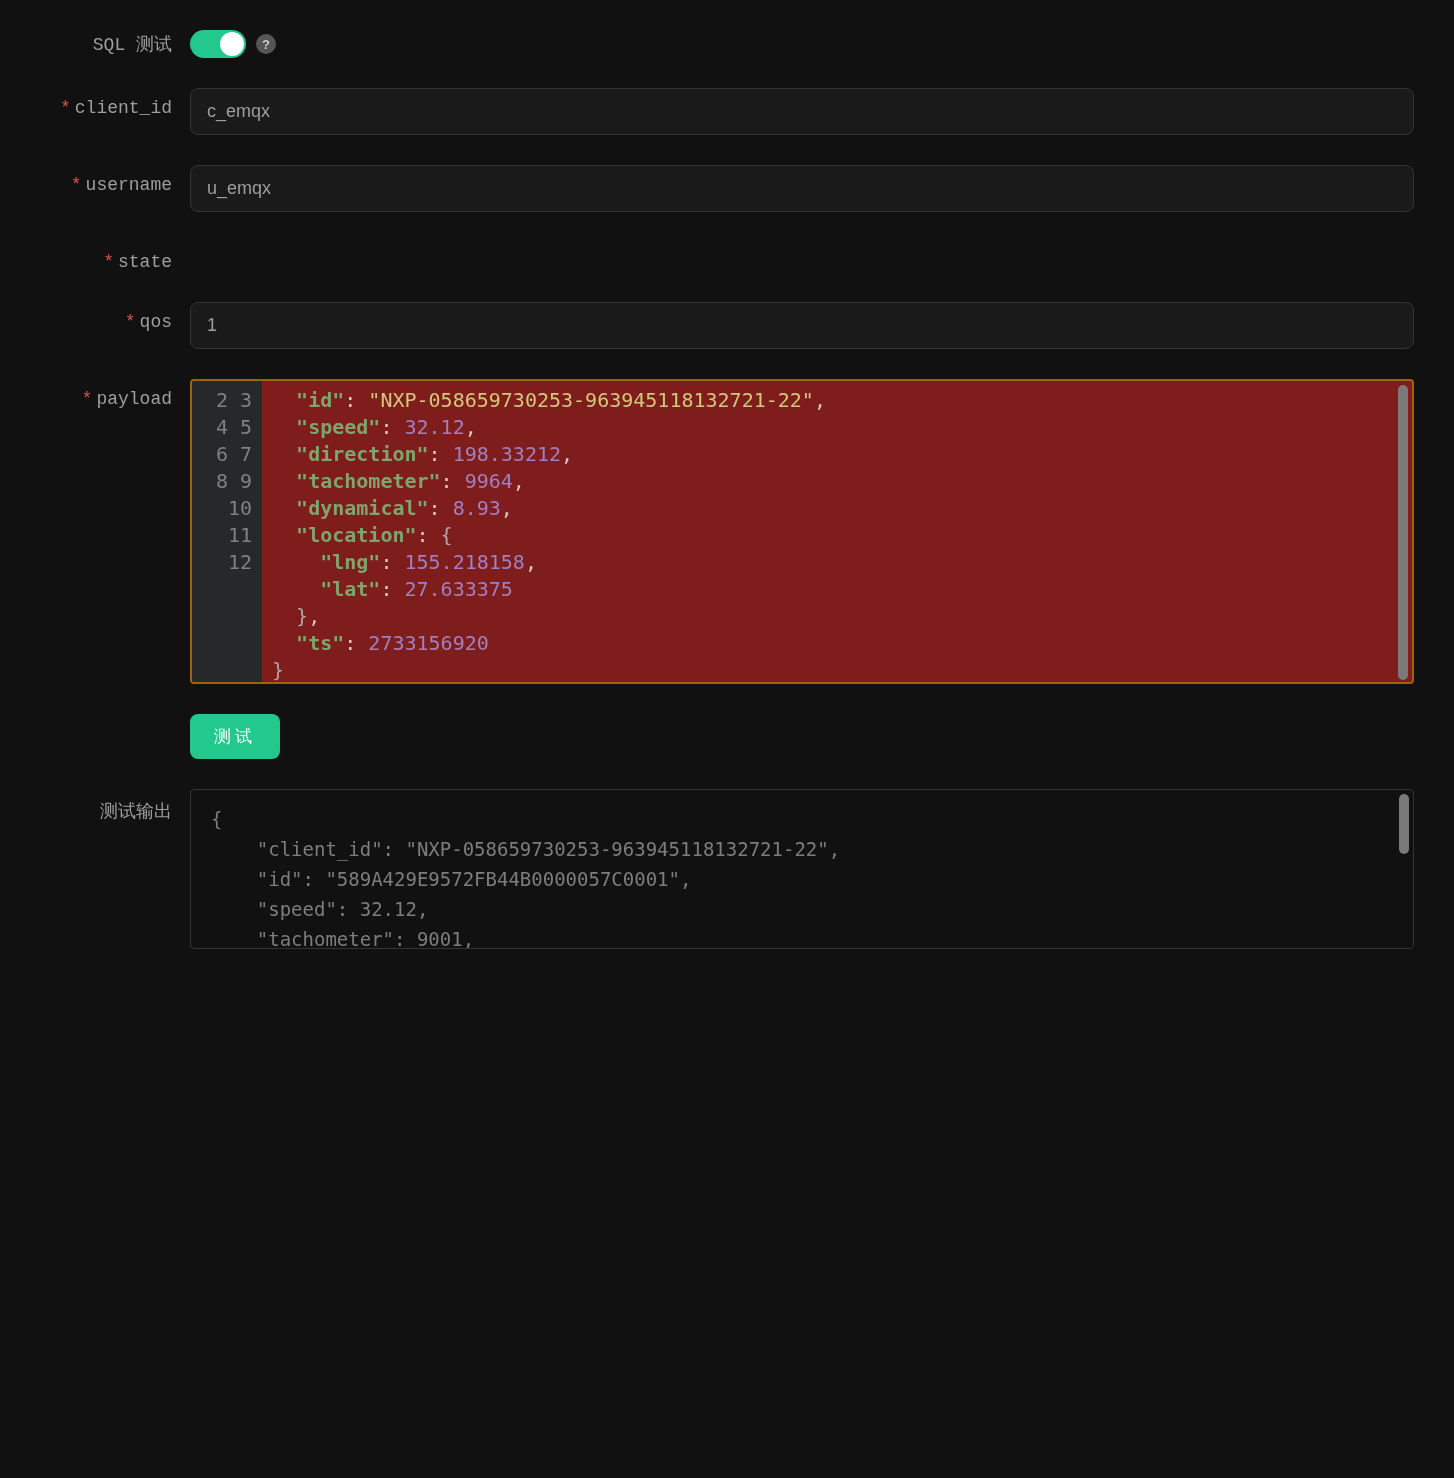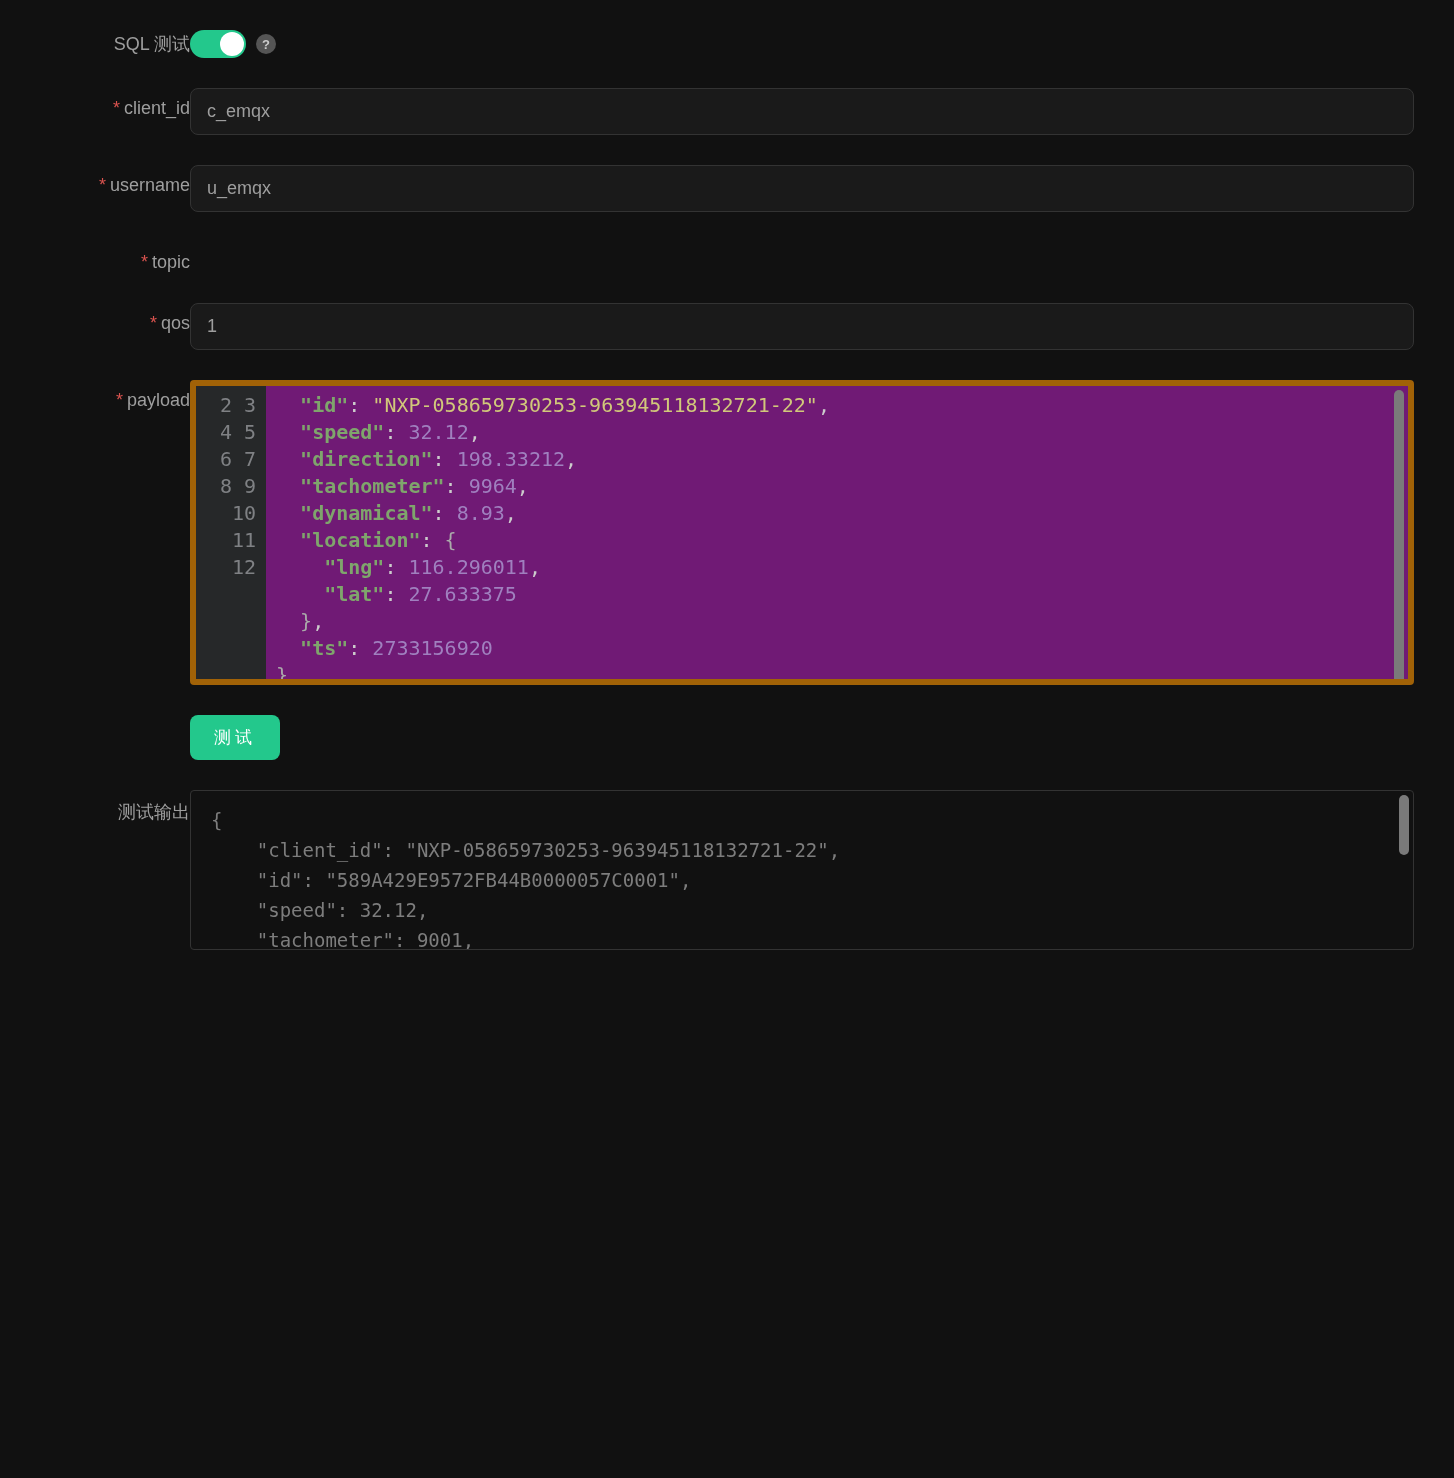--- a/index.html
+++ b/index.html
@@ -12,24 +12,26 @@
     font-size: 18px;
   }
   .row {
     display: flex;
     align-items: flex-start;
     margin-bottom: 30px;
   }
   .label-col {
     width: 150px;
     text-align: right;
+    padding-right: 18px;
     padding-top: 10px;
     color: #9e9e9e;
     font-size: 18px;
     flex-shrink: 0;
+    font-family: Liberation Mono, monospace;
   }
   .label-col.toggle { padding-top: 2px; }
   .field-col { flex: 1; }
   .req { color: #d9534f; margin-right: 4px; }
   input.text-input {
     width: 100%;
     background: #1a1a1a;
     border: 1px solid #333333;
     border-radius: 8px;
     color: #9e9e9e;
@@ -63,22 +65,22 @@
     background: #555555;
     color: #cccccc;
     display: inline-flex;
     align-items: center;
     justify-content: center;
     font-size: 13px;
     font-weight: bold;
   }
   
   .editor {
-    background: #701a75;
-    border: 6px solid #a16207;
+    background: #7f1d1d;
+    border: 2px solid #a16207;
     border-radius: 4px;
     display: flex;
     font-family: "Menlo", "Monaco", "Consolas", monospace;
     font-size: 20px;
     height: 305px;
     overflow: hidden;
     position: relative;
   }
   .gutter {
     background: #262829;
@@ -170,21 +172,21 @@
 </div>
 
 <div class="row">
   <div class="label-col"><span class="req">*</span><span>username</span></div>
   <div class="field-col">
     <input class="text-input" value="u_emqx" style="">
   </div>
 </div>
 
 <div class="row">
-  <div class="label-col"><span class="req">*</span><span>topic</span></div>
+  <div class="label-col"><span class="req">*</span><span>state</span></div>
 </div>
 
 <div class="row">
   <div class="label-col"><span class="req">*</span><span>qos</span></div>
   <div class="field-col">
     <input class="text-input" value="1" style="">
   </div>
 </div>
 
 <div class="row">
@@ -201,21 +203,21 @@
 9
 10
 11
 12</div>
       <div class="code" id="code"><span class="s-punc">  </span><span class="s-key">"id"</span><span class="s-punc">: </span><span class="s-str">"NXP-058659730253-963945118132721-22"</span><span class="s-punc">,</span>
 <span class="s-punc">  </span><span class="s-key">"speed"</span><span class="s-punc">: </span><span class="s-num">32.12</span><span class="s-punc">,</span>
 <span class="s-punc">  </span><span class="s-key">"direction"</span><span class="s-punc">: </span><span class="s-num">198.33212</span><span class="s-punc">,</span>
 <span class="s-punc">  </span><span class="s-key">"tachometer"</span><span class="s-punc">: </span><span class="s-num">9964</span><span class="s-punc">,</span>
 <span class="s-punc">  </span><span class="s-key">"dynamical"</span><span class="s-punc">: </span><span class="s-num">8.93</span><span class="s-punc">,</span>
 <span class="s-punc">  </span><span class="s-key">"location"</span><span class="s-punc">: </span><span class="s-brace">{</span>
-<span class="s-punc">    </span><span class="s-key">"lng"</span><span class="s-punc">: </span><span class="s-num">116.296011</span><span class="s-punc">,</span>
+<span class="s-punc">    </span><span class="s-key">"lng"</span><span class="s-punc">: </span><span class="s-num">155.218158</span><span class="s-punc">,</span>
 <span class="s-punc">    </span><span class="s-key">"lat"</span><span class="s-punc">: </span><span class="s-num">27.633375</span>
 <span class="s-punc">  </span><span class="s-brace">}</span><span class="s-punc">,</span>
 <span class="s-punc">  </span><span class="s-key">"ts"</span><span class="s-punc">: </span><span class="s-num">2733156920</span>
 <span class="s-brace">}</span></div>
       <div class="editor-scroll"></div>
     </div>
   </div>
 </div>
 
 <div class="row">

